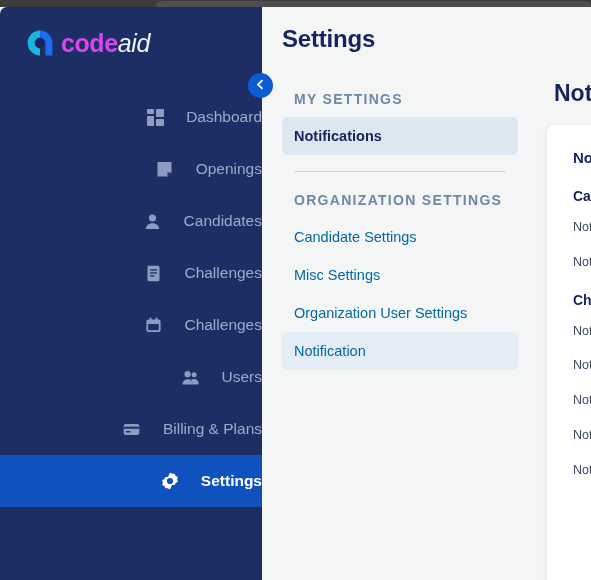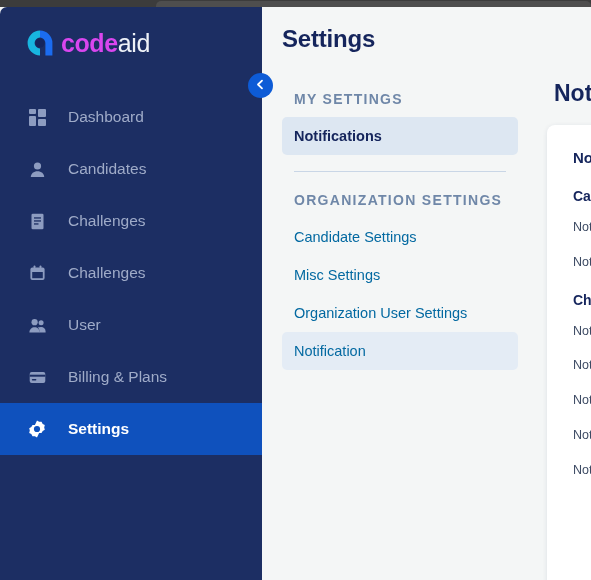--- a/index.html
+++ b/index.html
@@ -64,32 +64,33 @@
     margin-right: 7px;
     flex: 0 0 auto;
   }
   .logo-text {
     font-size: 25px;
     letter-spacing: -0.4px;
     line-height: 1;
     white-space: nowrap;
   }
   .logo-code { font-weight: 700; color: #d946ef; }
-  .logo-aid  { font-weight: 300; color: #eef2f8; }
+  .logo-aid  { font-weight: 300; color: #eef2f8; font-style: italic; }
 
   .nav { margin-top: 12px; }
 
   .nav-item {
     display: flex;
     align-items: center;
     height: 52px;
     padding-left: 28px;
     color: #9fabc8;
     font-size: 15.5px;
     cursor: pointer;
+    justify-content: flex-end;
   }
   .nav-item .nav-icon {
     width: 18px; height: 18px;
     margin-right: 22px;
     flex: 0 0 auto;
     display: flex;
     align-items: center;
     justify-content: center;
   }
   .nav-item .nav-icon svg { display: block; }
@@ -250,20 +251,29 @@
             <svg width="17" height="17" viewBox="0 0 17 17" fill="#8d9cc0">
               <rect x="0" y="0" width="7" height="5" rx="1"></rect>
               <rect x="9" y="0" width="8" height="8" rx="1"></rect>
               <rect x="0" y="7" width="7" height="10" rx="1"></rect>
               <rect x="9" y="10" width="8" height="7" rx="1"></rect>
             </svg>
           </span>
           <span>Dashboard</span>
         </div>
 
+        <div class="nav-item">
+          <span class="nav-icon">
+            <svg width="17" height="17" viewBox="0 0 17 17" fill="#8d9cc0">
+              <path d="M1.5 1h14v10.5l-4 4H1.5z"></path>
+              <path d="M11.5 15.5v-4h4z" fill="#1c2e63"></path>
+            </svg>
+          </span>
+          <span>Openings</span>
+        </div>
 
         <div class="nav-item">
           <span class="nav-icon">
             <svg width="17" height="17" viewBox="0 0 17 17" fill="#8d9cc0">
               <circle cx="8.5" cy="5" r="3.6"></circle>
               <path d="M1.8 16c0-3.6 3-5.8 6.7-5.8s6.7 2.2 6.7 5.8z"></path>
             </svg>
           </span>
           <span>Candidates</span>
         </div>
@@ -295,21 +305,21 @@
 
         <div class="nav-item">
           <span class="nav-icon">
             <svg width="17" height="17" viewBox="0 0 17 17" fill="#8d9cc0">
               <circle cx="5.6" cy="5.2" r="3.1"></circle>
               <circle cx="12.1" cy="5.8" r="2.5"></circle>
               <path d="M0.4 15.4c0-3.2 2.4-5.2 5.2-5.2s5.2 2 5.2 5.2z"></path>
               <path d="M10.6 15.4c0-2.4-0.7-3.9-1.9-4.8 0.9-0.4 2-0.6 3.4-0.6 2.5 0 4.5 1.7 4.5 4.4v1z"></path>
             </svg>
           </span>
-          <span>User</span>
+          <span>Users</span>
         </div>
 
         <div class="nav-item">
           <span class="nav-icon">
             <svg width="17" height="17" viewBox="0 0 17 17">
               <rect x="0.7" y="2.9" width="15.6" height="11.2" rx="2" fill="#8d9cc0"></rect>
               <rect x="0.7" y="5.7" width="15.6" height="2" fill="#1c2e63"></rect>
               <rect x="2.8" y="10" width="4.6" height="1.6" rx="0.8" fill="#1c2e63"></rect>
             </svg>
           </span>

